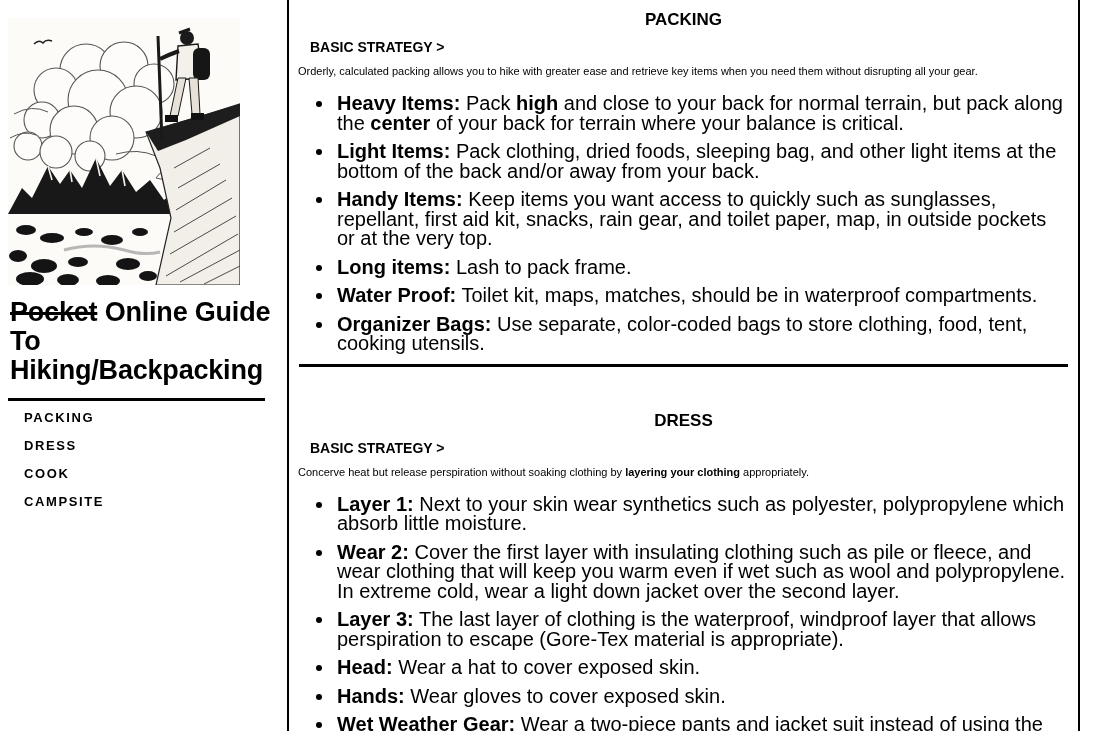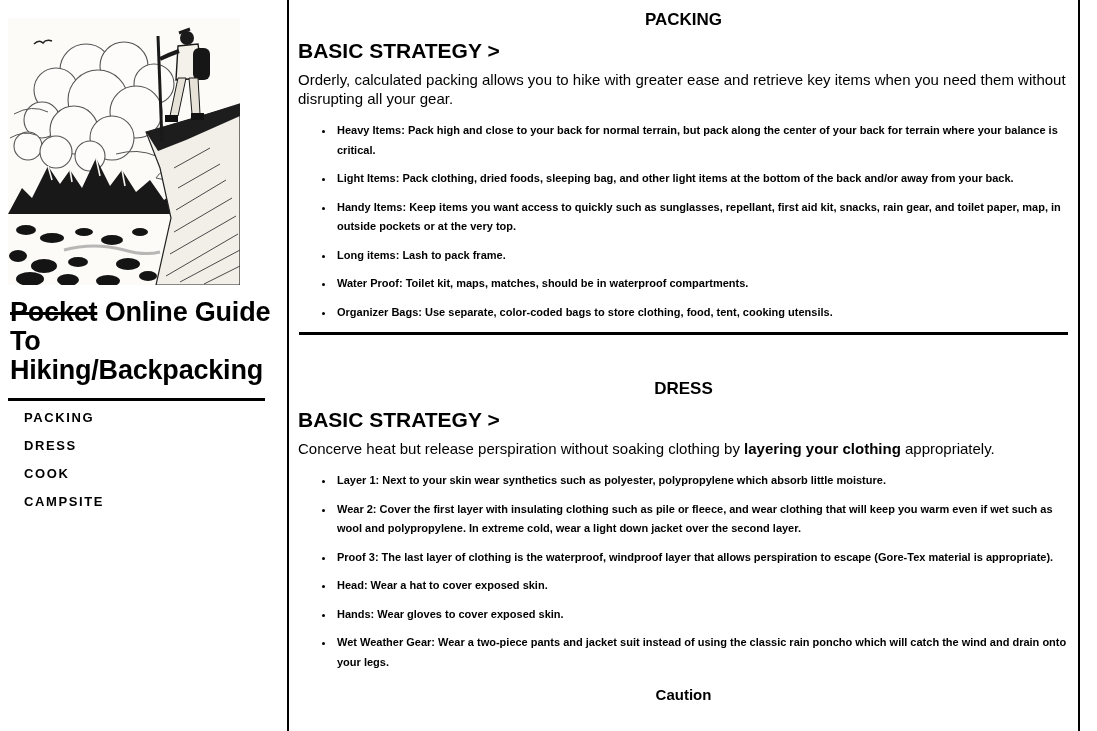--- a/index.html
+++ b/index.html
@@ -27,24 +27,24 @@
     margin-bottom: 13px; cursor: pointer;
   }
 
   
   .content {
     flex: 1 1 auto; margin-right: 17px;
     border-left: 2px solid #000; border-right: 2px solid #000;
     padding: 0 9px; min-height: 731px;
   }
   .content h2 { font-size: 17px; font-weight: bold; text-align: center; margin: 10px 0 9px; }
-  .content h3 { font-size: 21px; font-weight: bold; margin: 0 0 7px; }
-  .content p.intro { font-size: 15px; line-height: 19px; margin: 0; }
+  .content h3 { font-size: 14px; font-weight: bold; margin: 0 12px 7px; }
+  .content p.intro { font-size: 11px; line-height: 19px; margin: 0; }
   .content ul { margin: 13px 0 10px; padding-left: 37px; }
-  .content li { font-size: 11px; line-height: 19.5px; margin-bottom: 9px; padding-left: 2px; font-weight: bold; }
+  .content li { font-size: 20px; line-height: 19.5px; margin-bottom: 9px; padding-left: 2px; }
   .section-divider { border: none; border-top: 3px solid #000; margin: 4px 1px 44px; }
   .content h4.caution { font-size: 15px; font-weight: bold; text-align: center; margin: 14px 0 6px; }
 </style>
 </head>
 <body>
 
 <div class="page">
 
   <aside class="sidebar">
     <div class="illu">
@@ -145,21 +145,21 @@
         </ul>
   </section>
 <hr class="section-divider">
   <section class="topic">
     <h2>DRESS</h2>
     <h3>BASIC STRATEGY &gt;</h3>
     <p class="intro">Concerve heat but release perspiration without soaking clothing by <b>layering your clothing</b> appropriately.</p>
     <ul>
           <li><b>Layer 1:</b> Next to your skin wear synthetics such as polyester, polypropylene which absorb little moisture.</li>
           <li><b>Wear 2:</b> Cover the first layer with insulating clothing such as pile or fleece, and wear clothing that will keep you warm even if wet such as wool and polypropylene. In extreme cold, wear a light down jacket over the second layer.</li>
-          <li><b>Proof 3:</b> The last layer of clothing is the waterproof, windproof layer that allows perspiration to escape (Gore-Tex material is appropriate).</li>
+          <li><b>Layer 3:</b> The last layer of clothing is the waterproof, windproof layer that allows perspiration to escape (Gore-Tex material is appropriate).</li>
           <li><b>Head:</b> Wear a hat to cover exposed skin.</li>
           <li><b>Hands:</b> Wear gloves to cover exposed skin.</li>
           <li><b>Wet Weather Gear:</b> Wear a two-piece pants and jacket suit instead of using the classic rain poncho which will catch the wind and drain onto your legs.</li>
         </ul>
   <h4 class="caution">Caution</h4>
       </section>
 </main>
 </div>
 
 </body></html>

